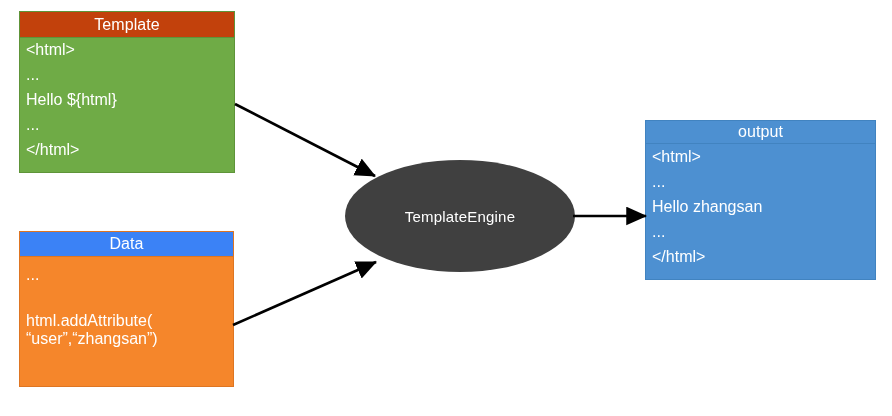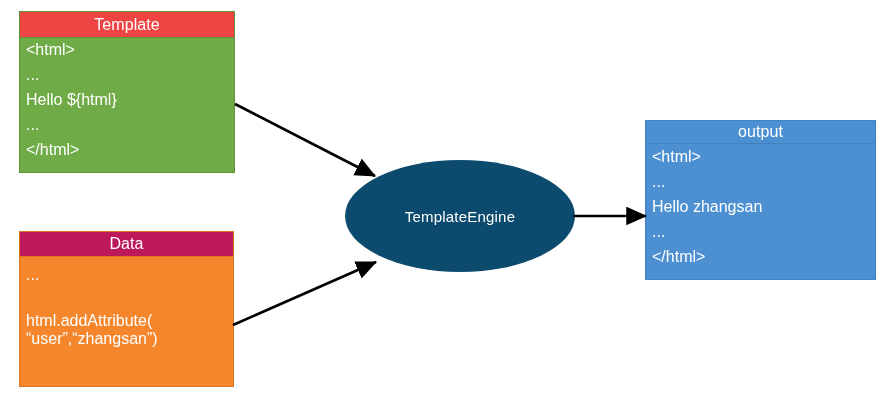--- a/index.html
+++ b/index.html
@@ -79,40 +79,40 @@
 
   
   #template-card {
     left: 19px;
     top: 11px;
     width: 216px;
     height: 162px;
   }
   #template-card .card-header {
     height: 27px;
-    background: #ef4444;
+    background: #c2410c;
     border: 1px solid #5E9439;
   }
   #template-card .card-body {
     background: #6FAB46;
     border: 1px solid #5E9439;
     border-top: none;
     height: 135px;
   }
 
   
   #data-card {
     left: 19px;
     top: 231px;
     width: 215px;
     height: 156px;
   }
   #data-card .card-header {
     height: 26px;
-    background: #be185d;
+    background: #3b82f6;
     border: 1px solid #DE7522;
   }
   #data-card .card-body {
     background: #F5862B;
     border: 1px solid #DE7522;
     border-top: none;
     height: 130px;
   }
 
   
@@ -143,21 +143,21 @@
   #output-card .lines { margin-top: 2px; }
   #output-card .code-line { margin-bottom: 9px; }
 
   
   #engine-node {
     position: absolute;
     left: 345px;
     top: 160px;
     width: 230px;
     height: 112px;
-    background: #0c4a6e;
+    background: #404040;
     border-radius: 50%;
     display: flex;
     align-items: center;
     justify-content: center;
   }
   #engine-label {
     color: #ffffff;
     font-size: 15px;
     line-height: 1;
     letter-spacing: 0.2px;

